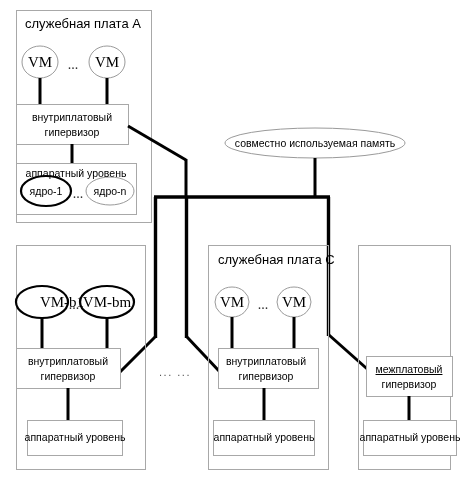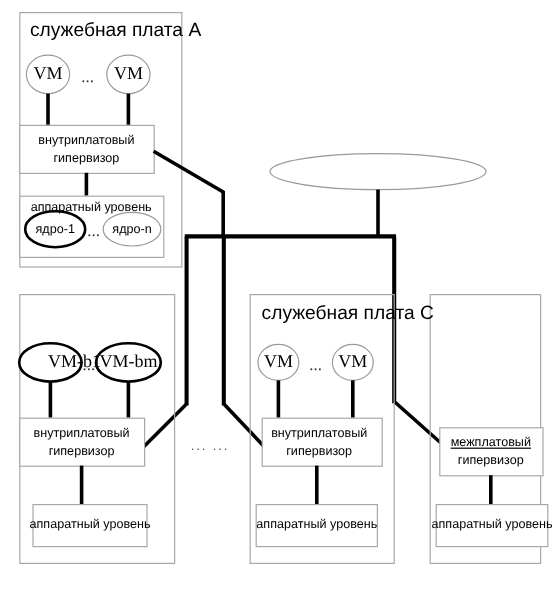--- a/index.html
+++ b/index.html
@@ -58,21 +58,21 @@
     stroke-linejoin: miter;
   }
   .lbl {
     position: absolute;
     font-family: "Liberation Sans", sans-serif;
     color: #000000;
     white-space: nowrap;
     line-height: 1.25;
   }
   .board-title {
-    font-size: 16px;
+    font-size: 13px;
   }
   .box-label {
     font-size: 10.5px;
     text-align: center;
   }
   .node-label-serif {
     font-family: "Liberation Serif", serif;
     font-size: 15px;
     text-align: center;
   }
@@ -193,20 +193,21 @@
   <div class="lbl box-label centerer" style="left:72px; top:126px;">гипервизор</div>
 
   <div class="lbl box-label centerer" style="left:76px; top:167px;">аппаратный уровень</div>
 
   <div class="lbl node-label-sans centerer" style="left:46px; top:185px;">ядро-1</div>
 
   <div class="lbl dots centerer" style="left:78px; top:185px;">...</div>
 
   <div class="lbl node-label-sans centerer" style="left:110px; top:185px;">ядро-n</div>
 
+  <div class="lbl box-label centerer" style="left:315px; top:137px;">совместно используемая память</div>
 
   <div class="lbl dots-small centerer" style="left:175px; top:366px;">... ...</div>
 
 
   <div class="lbl node-label-serif centerer" style="left:42px; top:293px;margin-left:20px;">VM-b1</div>
 
   <div class="lbl dots centerer" style="left:74px; top:296px;">...</div>
 
   <div class="lbl node-label-serif centerer" style="left:107px; top:293px;">VM-bm</div>
 

